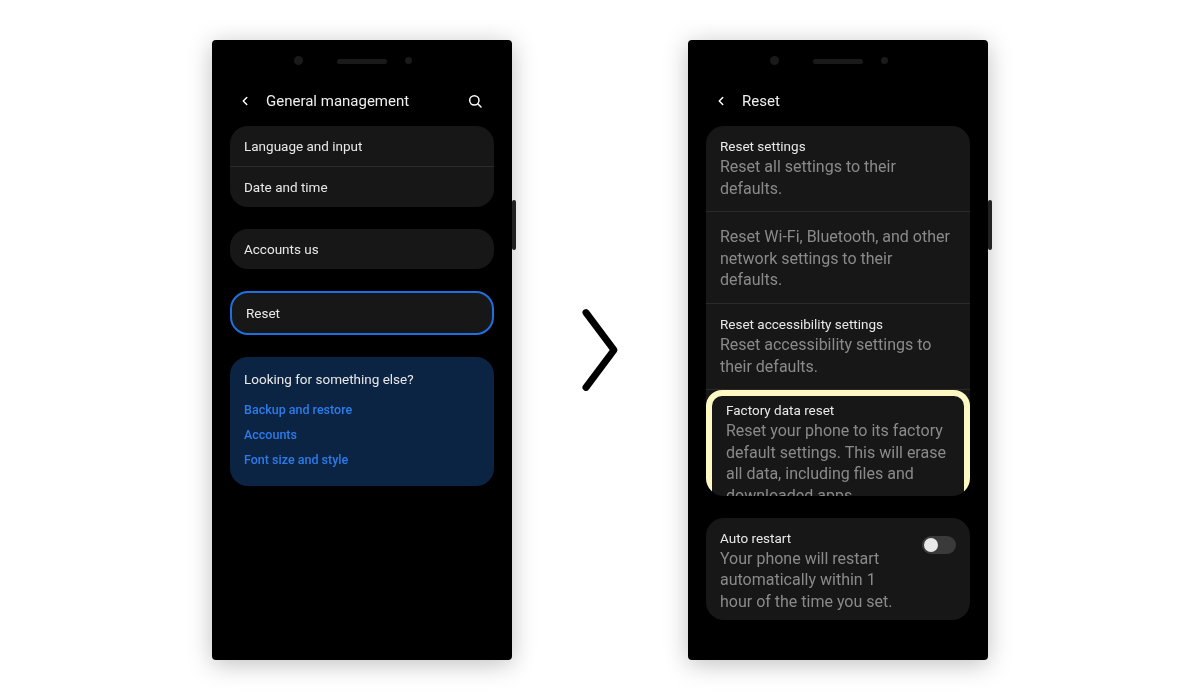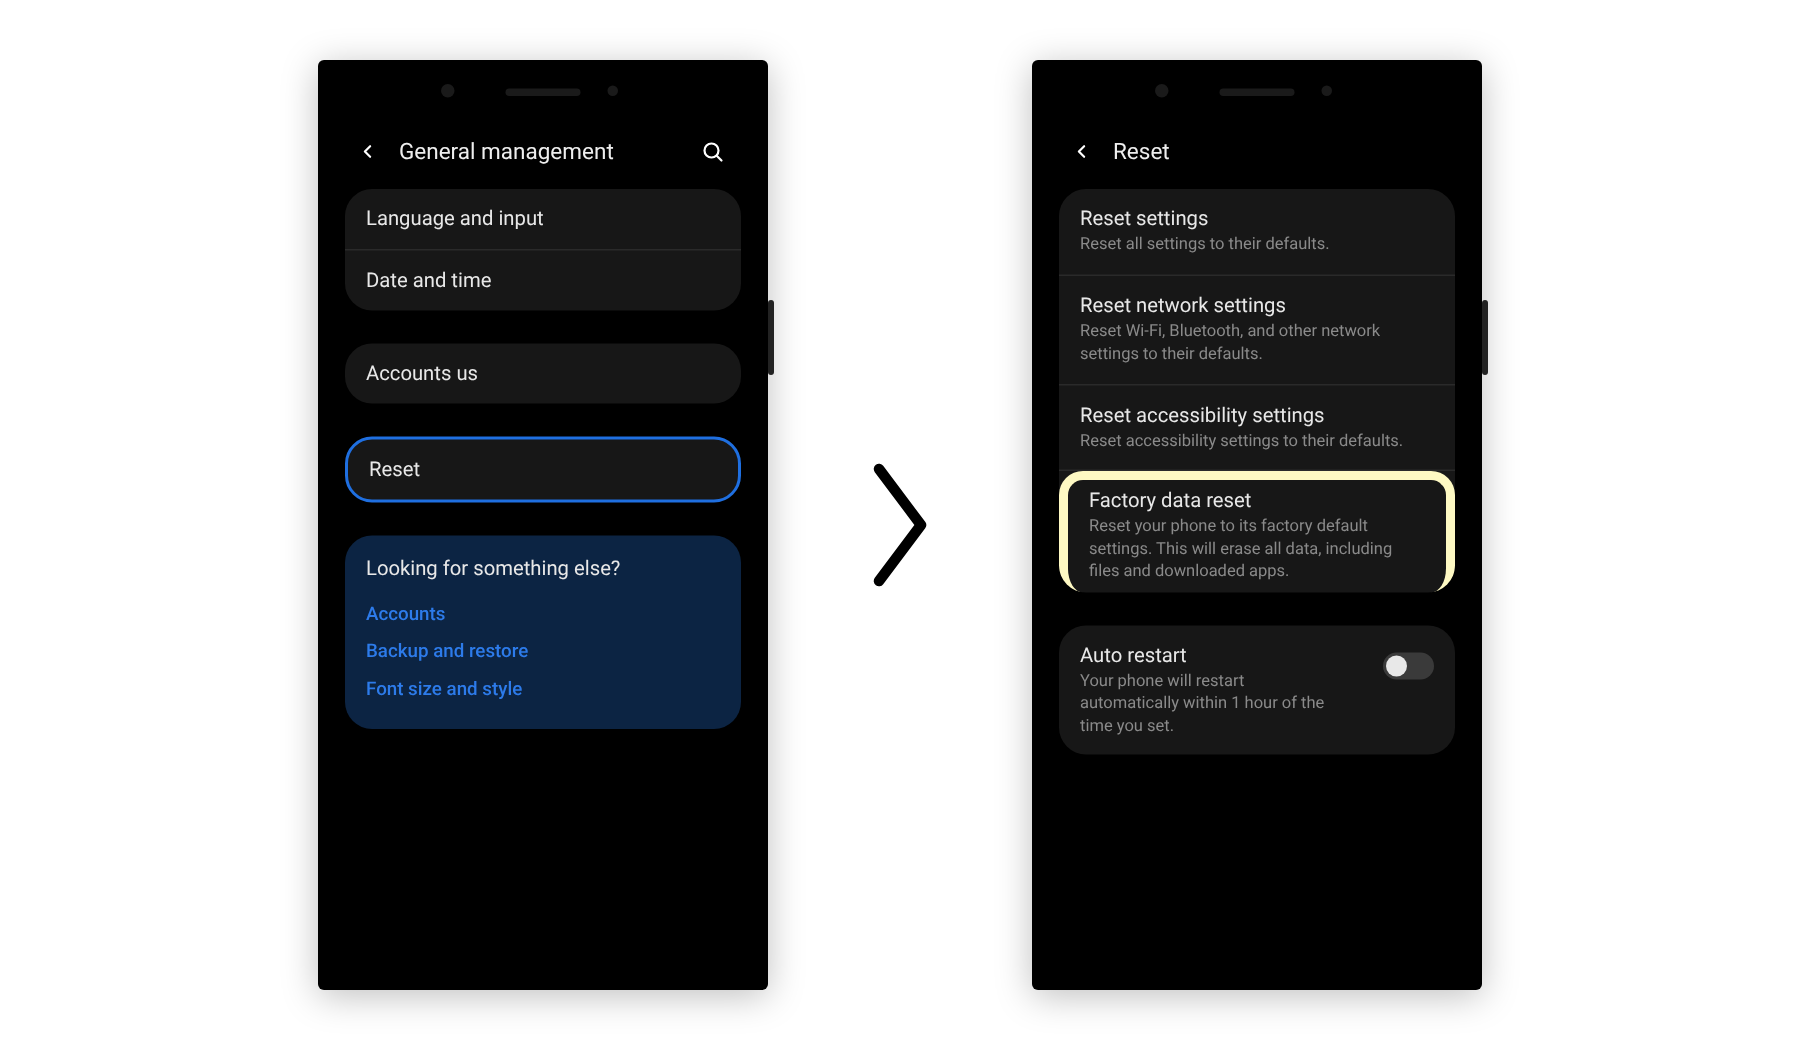--- a/index.html
+++ b/index.html
@@ -93,21 +93,21 @@
   }
   .row {
     padding:12px 14px;
     color:#e8e8e8;
     font-size:13.5px;
     border-bottom:1px solid #2a2a2a;
     cursor:pointer;
   }
   .row:last-child { border-bottom:none; }
   .row-sub {
-    font-size:11px;
+    font-size:16px;
     color:#8a8a8a;
     line-height:1.35;
     margin-top:2px;
   }
   .row.highlight {
     border:6px solid #fef9c3;
     border-radius:16px;
     padding:6px 14px;
   }
   .card.single .row { border-bottom:none; }
@@ -192,22 +192,22 @@
     <div class="card single">
       <div class="row">Accounts us</div>
     </div>
 
     <div class="card single highlight-card">
       <div class="row">Reset</div>
     </div>
 
     <div class="card suggest">
       <div class="suggest-title">Looking for something else?</div>
+      <div class="suggest-link">Backup and restore</div>
       <div class="suggest-link">Accounts</div>
-      <div class="suggest-link">Backup and restore</div>
       <div class="suggest-link">Font size and style</div>
     </div>
   </div>
 </div>
 
 <div class="arrow-between">
   <svg width="56" height="100" viewBox="0 0 24 40" fill="none" stroke-width="3" stroke-linecap="round" stroke-linejoin="round">
       <polyline points="6 4 18 20 6 36"></polyline>
     </svg>
 </div>
@@ -227,21 +227,20 @@
       </div>
       <div class="header-title">Reset</div>
     </div>
 
     <div class="card">
       <div class="row">
         <div>Reset settings</div>
         <div class="row-sub">Reset all settings to their defaults.</div>
       </div>
       <div class="row">
-        <div>Reset network settings</div>
         <div class="row-sub">Reset Wi-Fi, Bluetooth, and other network settings to their defaults.</div>
       </div>
       <div class="row">
         <div>Reset accessibility settings</div>
         <div class="row-sub">Reset accessibility settings to their defaults.</div>
       </div>
       <div class="row highlight" style="border-bottom:none">
         <div>Factory data reset</div>
         <div class="row-sub">Reset your phone to its factory default settings. This will erase all data, including files and downloaded apps.</div>
       </div>

